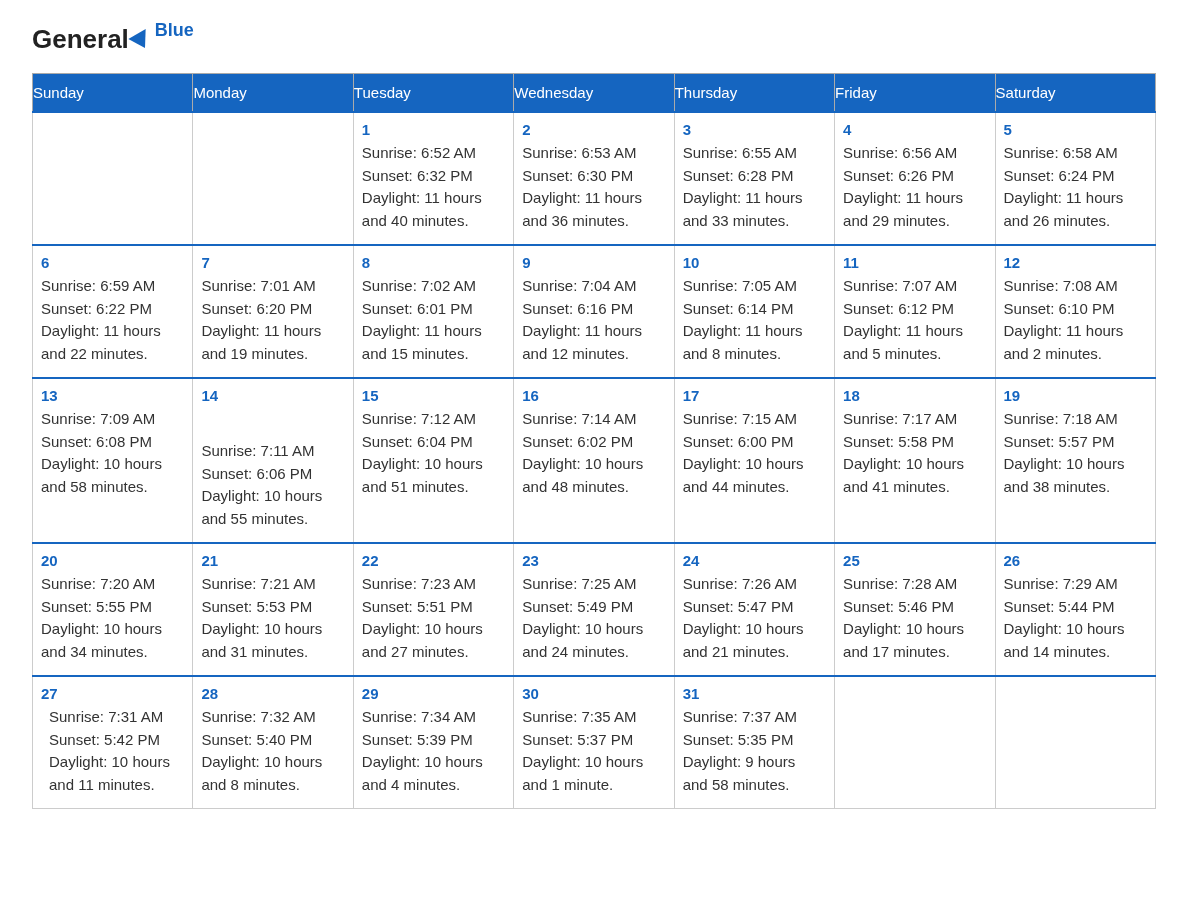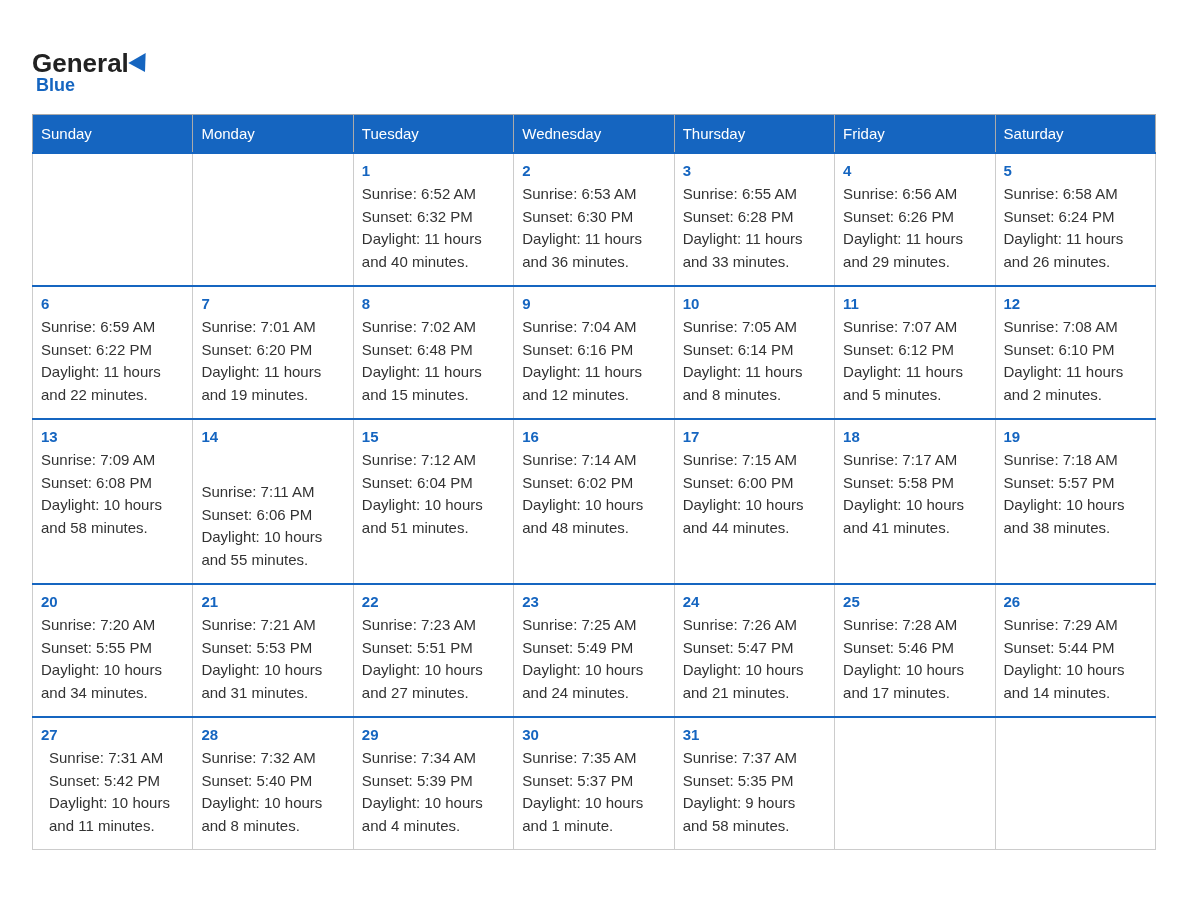--- a/index.html
+++ b/index.html
@@ -12,23 +12,21 @@
       min-height: 918px;
     }
     .header-area {
       display: flex;
       justify-content: space-between;
       align-items: flex-start;
       margin-bottom: 18px;
     }
     .logo {
       display: flex;
-      flex-direction: column;
       align-items: flex-start;
-      margin-top: 24px;
     }
     .logo-text {
       display: flex;
       align-items: center;
       font-size: 26px;
       font-weight: bold;
       color: #222;
     }
     .logo-arrow {
       width: 0;
@@ -64,21 +62,21 @@
       margin-top: 4px;
     }
     .calendar-table {
       width: 100%;
       border-collapse: collapse;
       border: 1px solid #aaa;
     }
     .calendar-table th {
       background-color: #1565c0;
       color: #fff;
-      padding: 10px 8px;
+      padding: 10px 0;
       font-size: 15px;
       font-weight: normal;
       text-align: left;
       border: 1px solid #aaa;
     }
     .calendar-table td {
       vertical-align: top;
       padding: 8px 8px 12px 8px;
       border: 1px solid #ccc;
       width: 14.28%;
@@ -182,21 +180,21 @@
         <td>
           <span class="day-number">7</span>
           <div class="day-info" style="white-space: pre-line;">Sunrise: 7:01 AM
 Sunset: 6:20 PM
 Daylight: 11 hours
 and 19 minutes.</div>
         </td>
         <td>
           <span class="day-number">8</span>
           <div class="day-info" style="white-space: pre-line;">Sunrise: 7:02 AM
-Sunset: 6:48 PM
+Sunset: 6:01 PM
 Daylight: 11 hours
 and 15 minutes.</div>
         </td>
         <td>
           <span class="day-number">9</span>
           <div class="day-info" style="white-space: pre-line;">Sunrise: 7:04 AM
 Sunset: 6:16 PM
 Daylight: 11 hours
 and 12 minutes.</div>
         </td>

